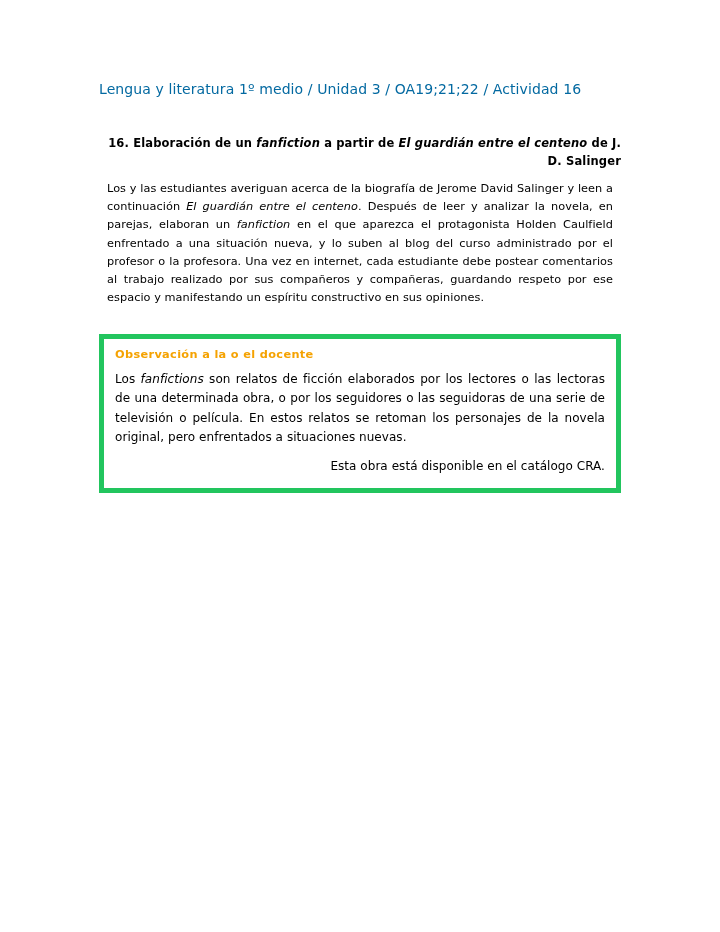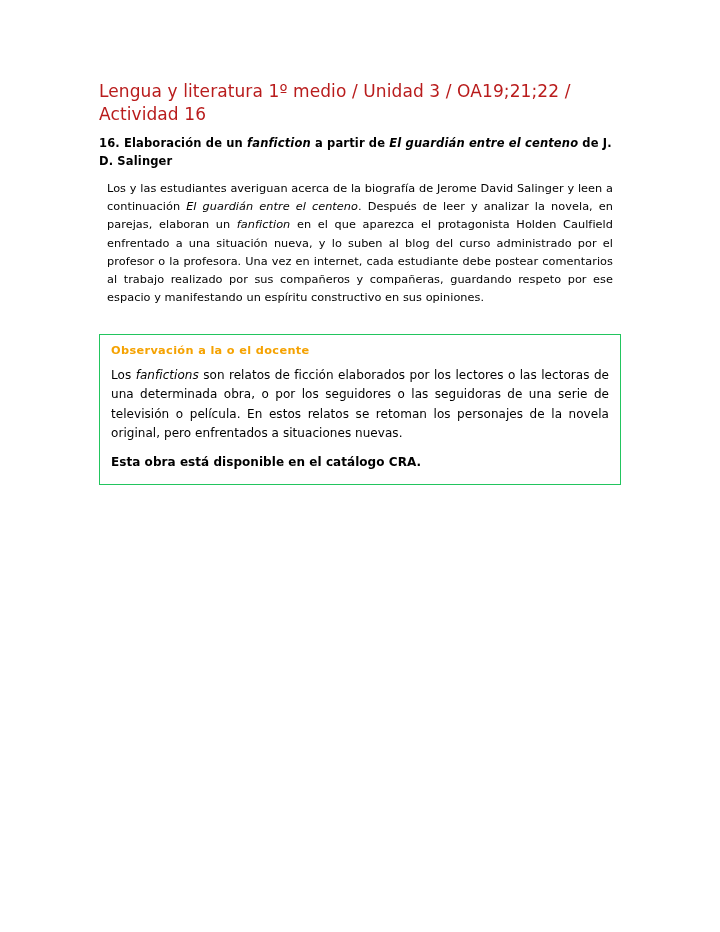--- a/index.html
+++ b/index.html
@@ -18,75 +18,75 @@
     position: relative;
     width: 720px;
     height: 932px;
     box-sizing: border-box;
   }
   .breadcrumb {
     position: absolute;
     left: 99px;
     top: 80px;
     width: 540px;
-    color: #b91c1c;
-    font-size: 17px;
+    color: #0369a1;
+    font-size: 14px;
     line-height: 1.35;
     letter-spacing: 0.1px;
   }
   .content {
     position: absolute;
     left: 99px;
     top: 135px;
     width: 522px;
   }
   .activity-title {
     font-size: 11.5px;
     font-weight: bold;
     line-height: 1.55;
     margin: 0 0 9px 0;
     letter-spacing: 0.15px;
+    text-align: right;
   }
   .activity-title em {
     font-style: italic;
   }
   .activity-body {
     font-size: 11.3px;
     line-height: 1.62;
     text-align: justify;
     margin: 8px;
     letter-spacing: 0.05px;
   }
   .activity-body em {
     font-style: italic;
   }
   .note-box {
     margin-top: 26px;
-    border: 1px solid #22c55e;
+    border: 5px solid #22c55e;
     padding: 9px 11px 11px 11px;
     box-sizing: border-box;
   }
   .note-title {
     color: #f5a201;
     font-weight: bold;
     font-size: 11.3px;
     letter-spacing: 0.35px;
     margin: 0 0 9px 0;
   }
   .note-p {
     font-size: 12px;
     line-height: 1.62;
     text-align: justify;
     margin: 0 0 10px 0;
     letter-spacing: 0.05px;
   }
   .note-p:last-child {
     margin-bottom: 0;
-    text-align: left;
-    font-weight: bold;
+    text-align: right;
   }
   .note-p em {
     font-style: italic;
   }
 </style>
 </head>
 <body>
 
 <div class="page">
 

